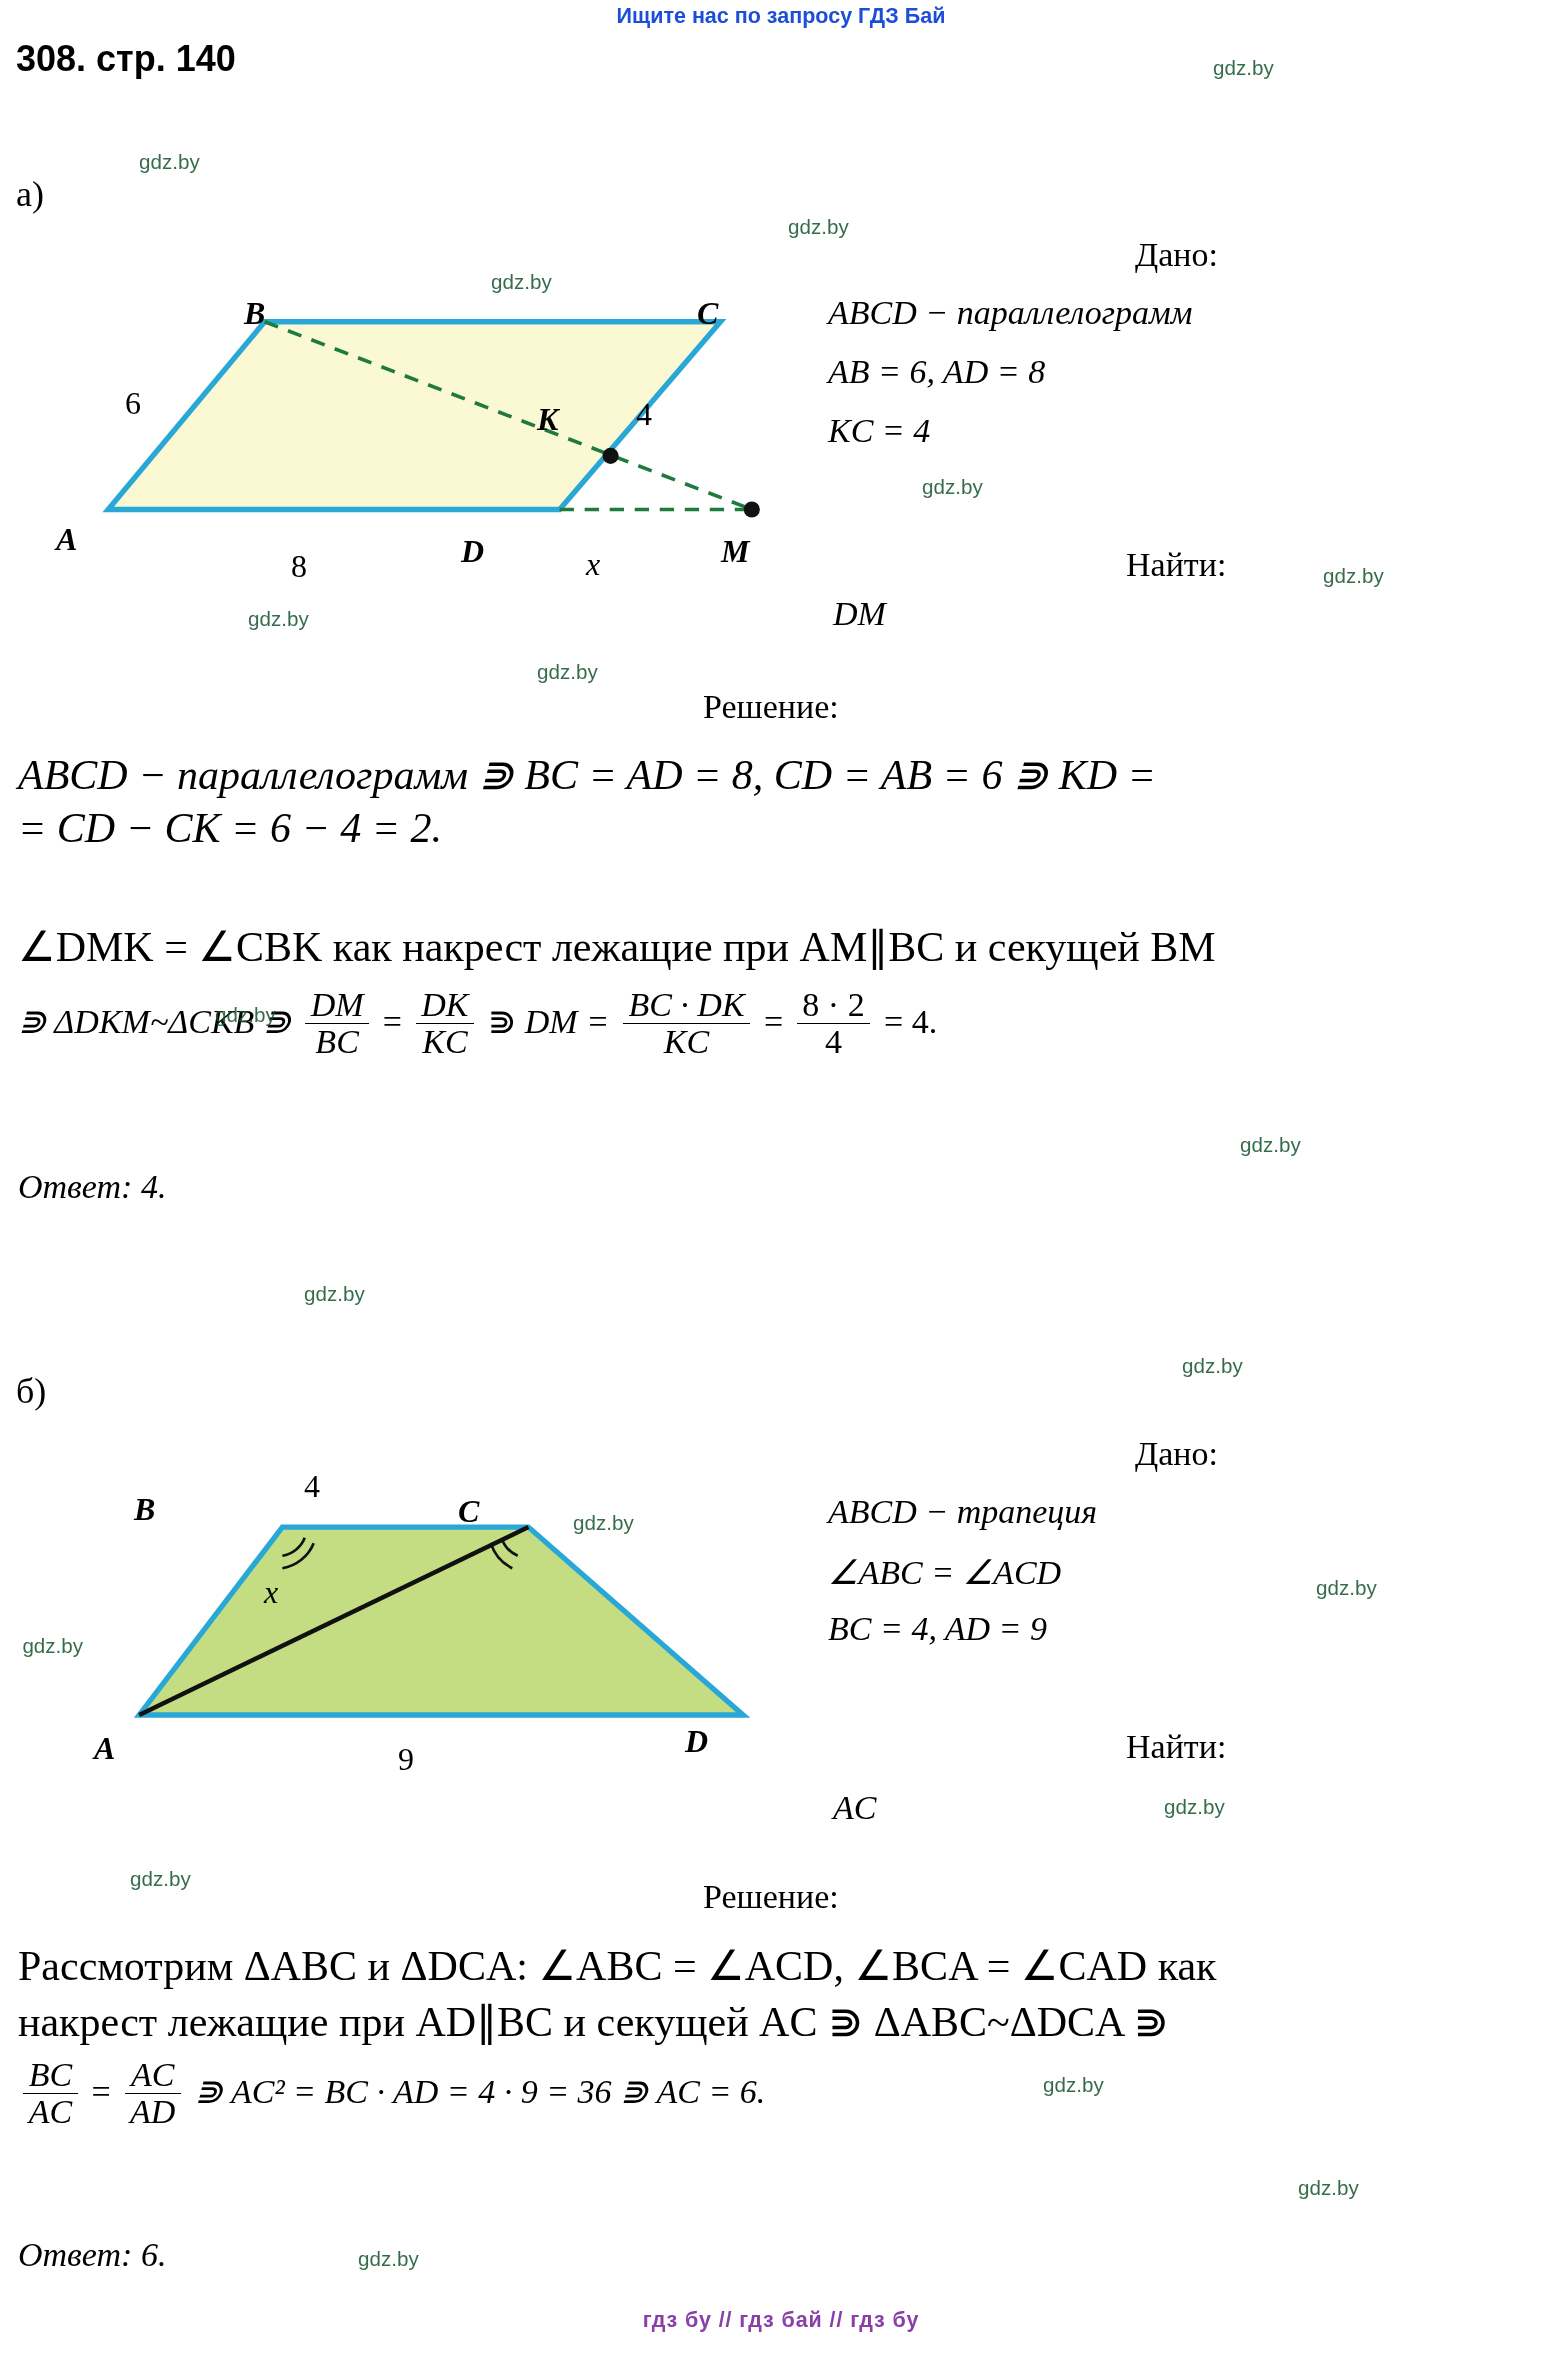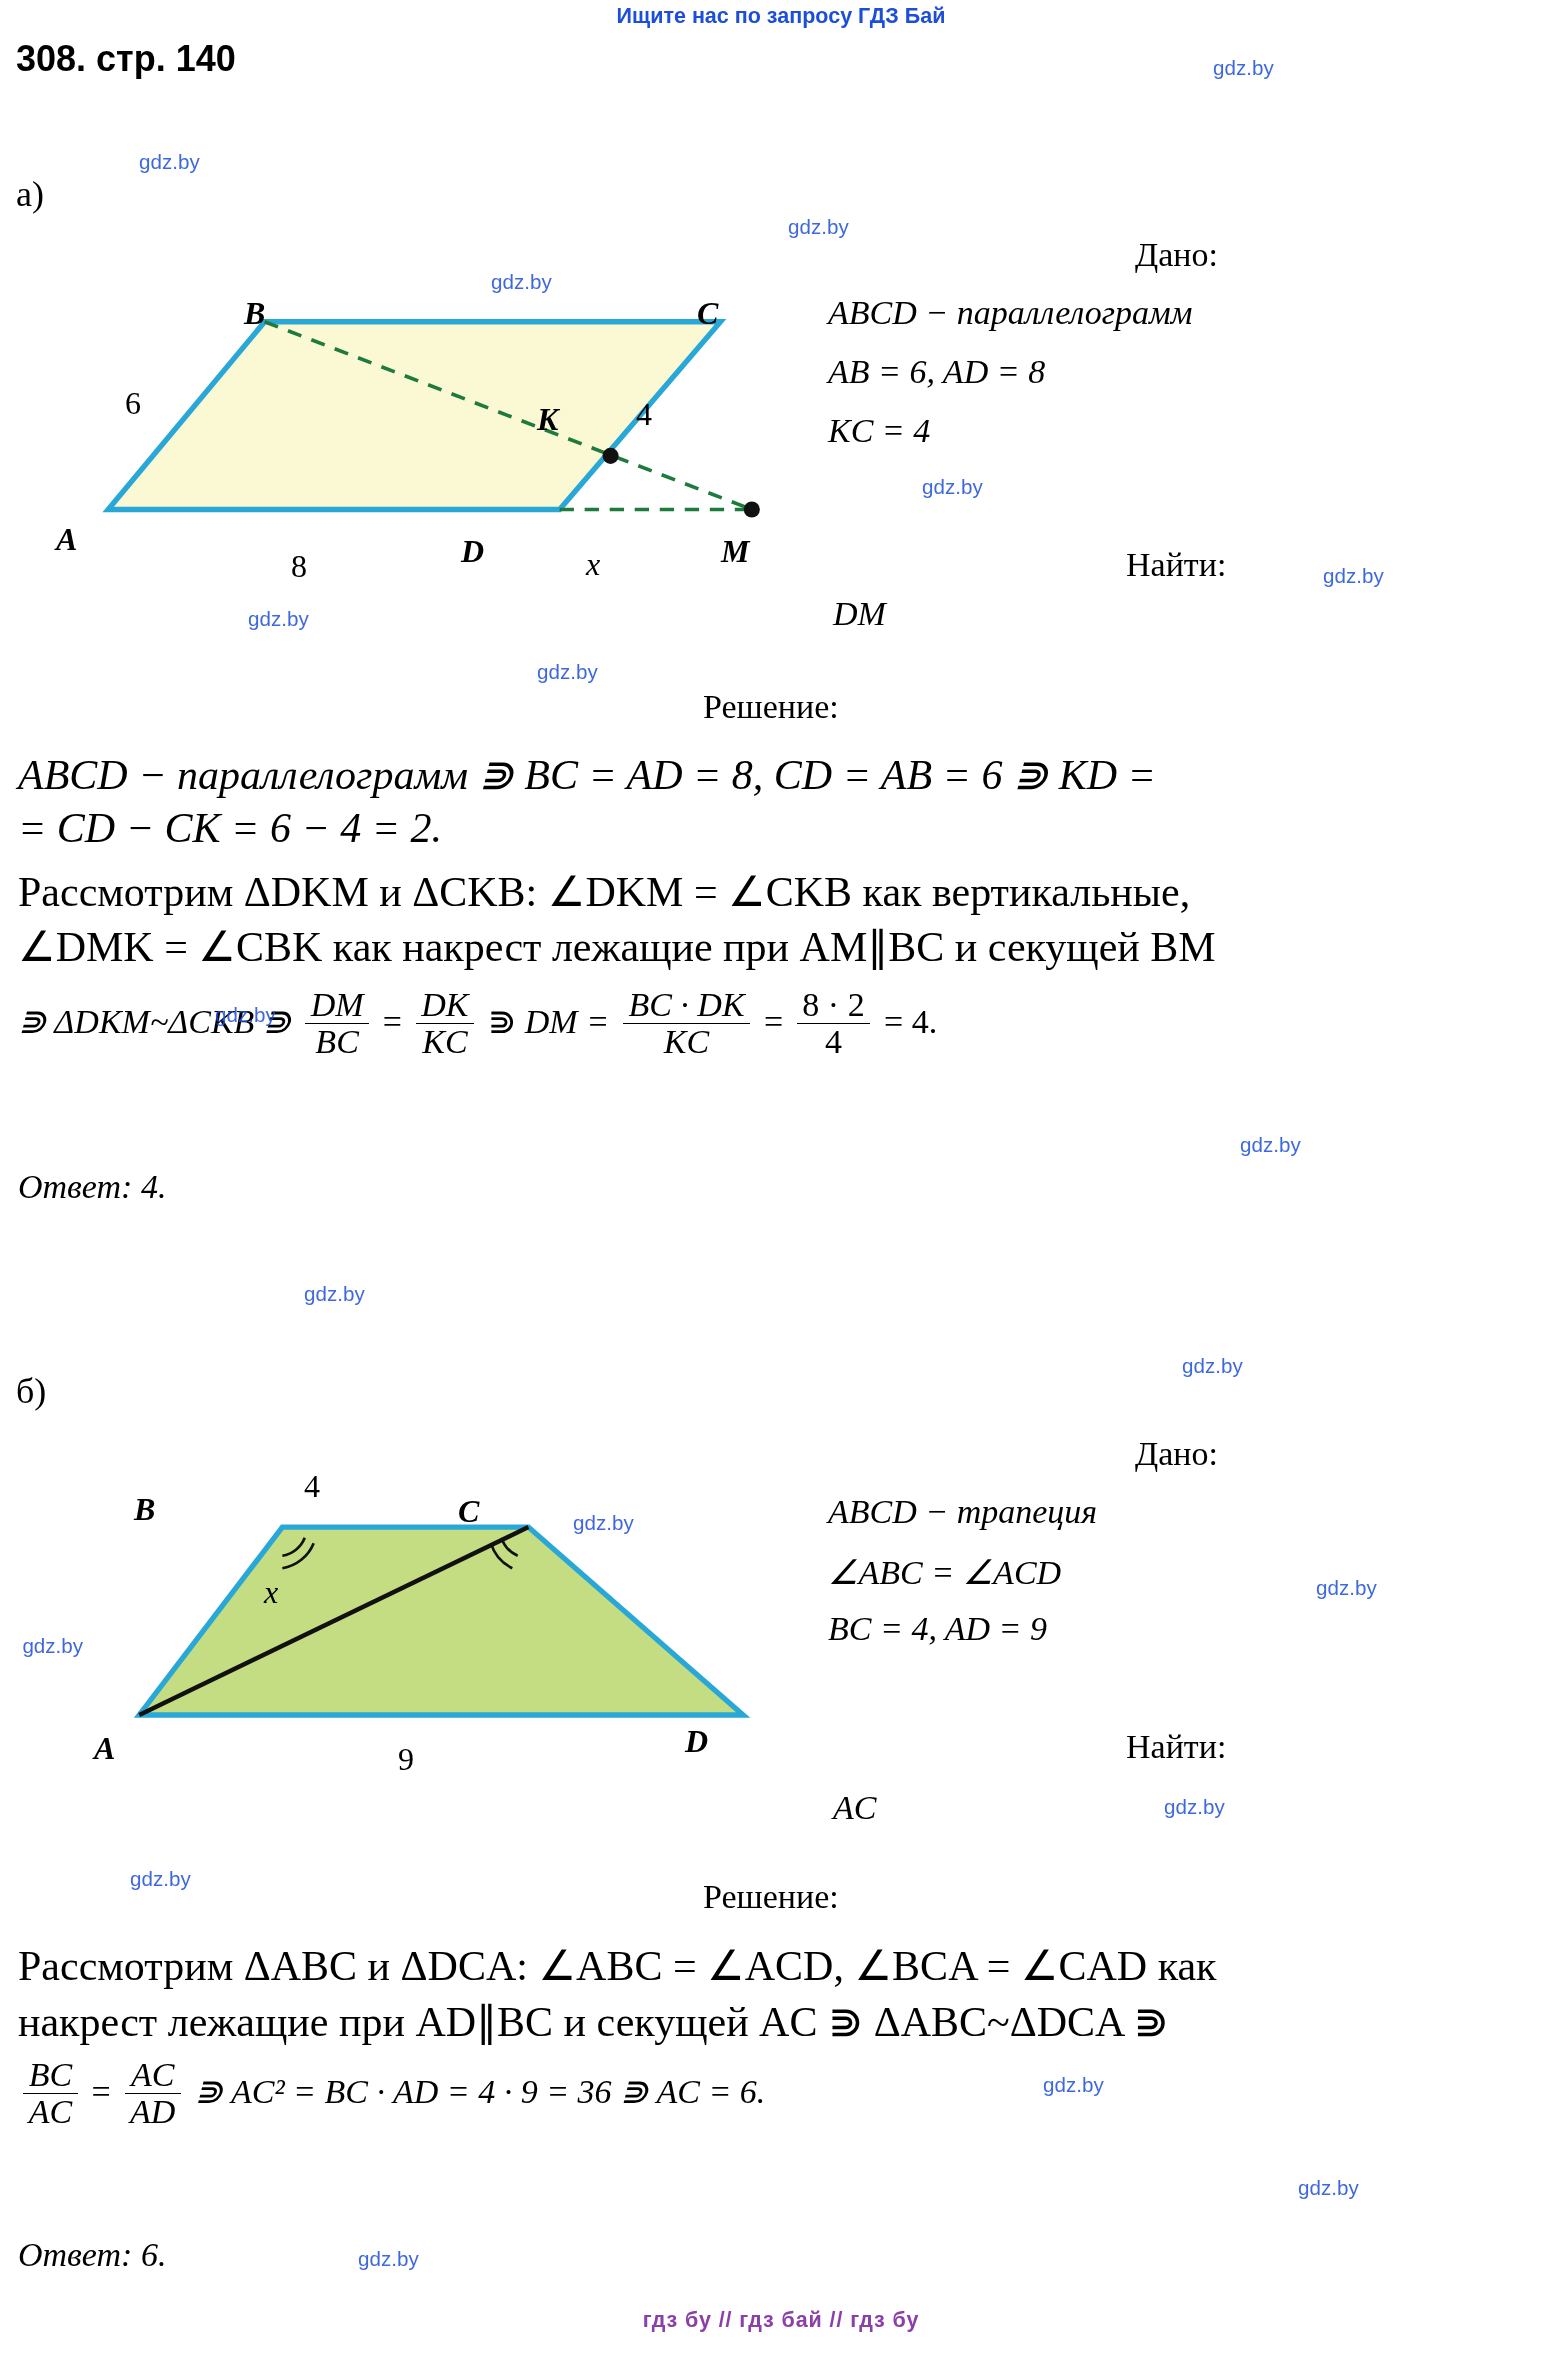--- a/index.html
+++ b/index.html
@@ -19,21 +19,21 @@
     position: absolute;
     left: 0; top: 0;
     width: 1562px;
     height: 2354px;
   }
   
   .wm {
     position: absolute;
     font-family: "Liberation Sans", sans-serif;
     font-size: 20.6px;
-    color: #1d4ed8;
+    color: #14532d;
     opacity: .85;
     white-space: nowrap;
   }
   .topbanner {
     position: absolute;
     left: 0;
     top: 3.6px;
     width: 1562px;
     text-align: center;
     font-family: "Liberation Sans", sans-serif;
@@ -167,21 +167,20 @@
   <div class="mathtext ital" style="left:828px; top:353px;">AB = 6, AD = 8</div>
   <div class="mathtext ital" style="left:828px; top:412px;">KC = 4</div>
 
   <div class="heading" style="left:1126px; top:546px;">Найти:</div>
   <div class="mathtext ital" style="left:833px; top:595px;">DM</div>
 
   <div class="heading" style="left:703px; top:688px;">Решение:</div>
 
   <div class="para ital" style="left:18px; top:750px;">ABCD − параллелограмм ⋑ BC = AD = 8, CD = AB = 6 ⋑ KD =</div>
   <div class="para ital" style="left:18px; top:804px;">= CD − CK = 6 − 4 = 2.</div>
-  <div class="para" style="left:18px; top:867px;">Рассмотрим ΔDKM и ΔCKB: ∠DKM = ∠CKB как вертикальные,</div>
   <div class="para" style="left:18px; top:922px;">∠DMK = ∠CBK как накрест лежащие при AM∥BC и секущей BM</div>
 
   <div class="mathtext" style="left:18px; top:989px; font-size:34px;">
     <span class="ital">⋑ ΔDKM~ΔCKB ⋑</span>
     <span class="frac">
       <span class="n">DM</span>
       <span class="d">BC</span>
     </span>
     <span>=</span>
     <span class="frac">

